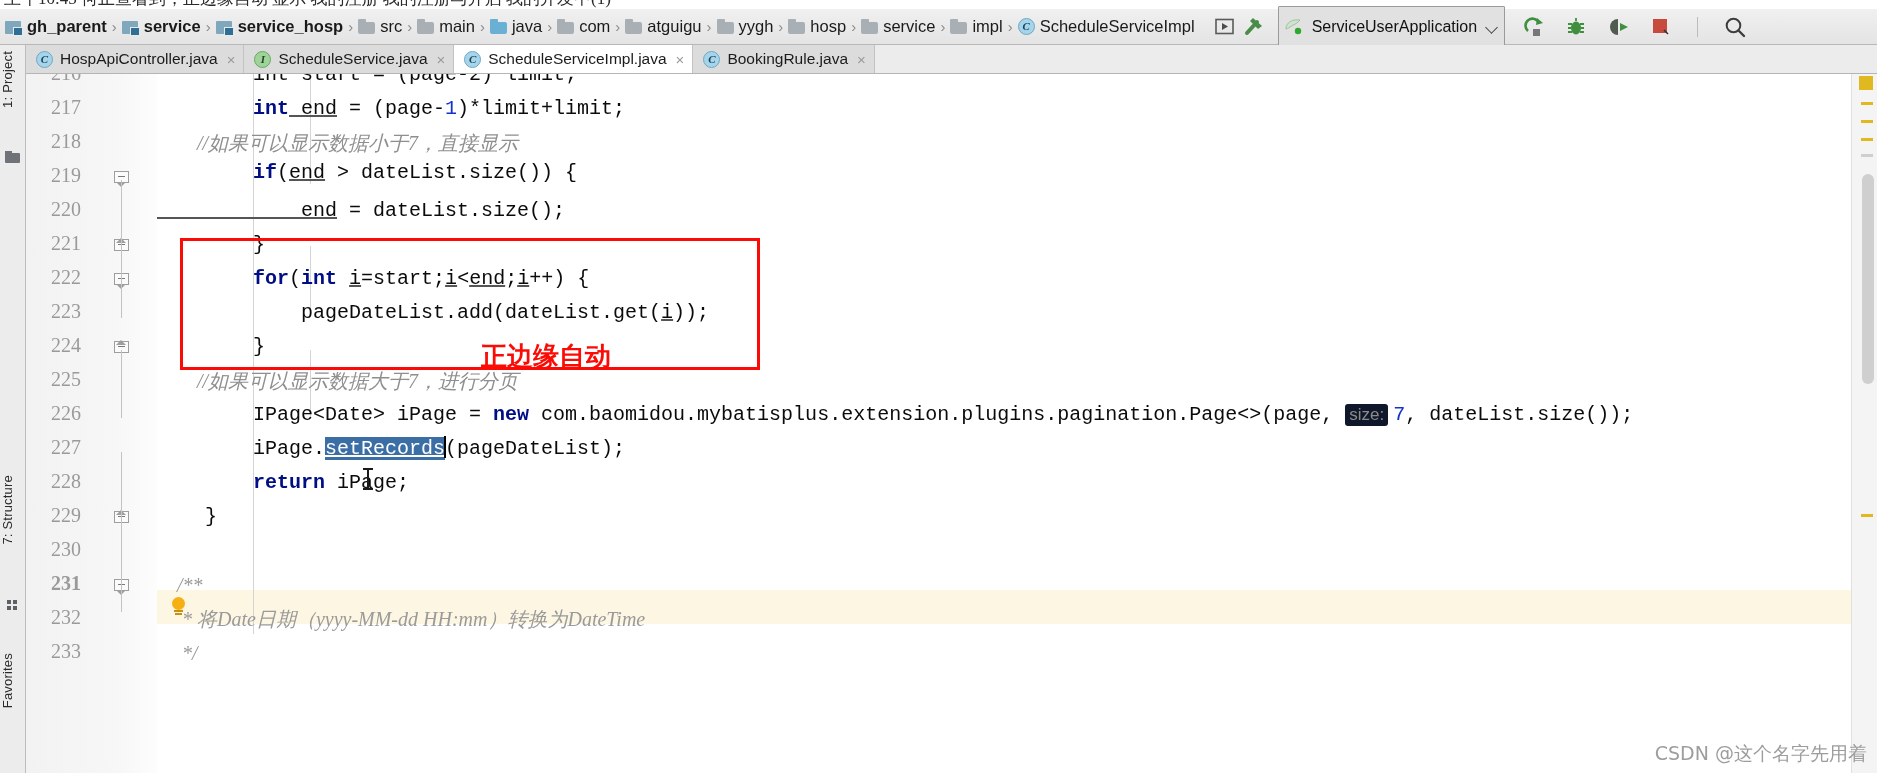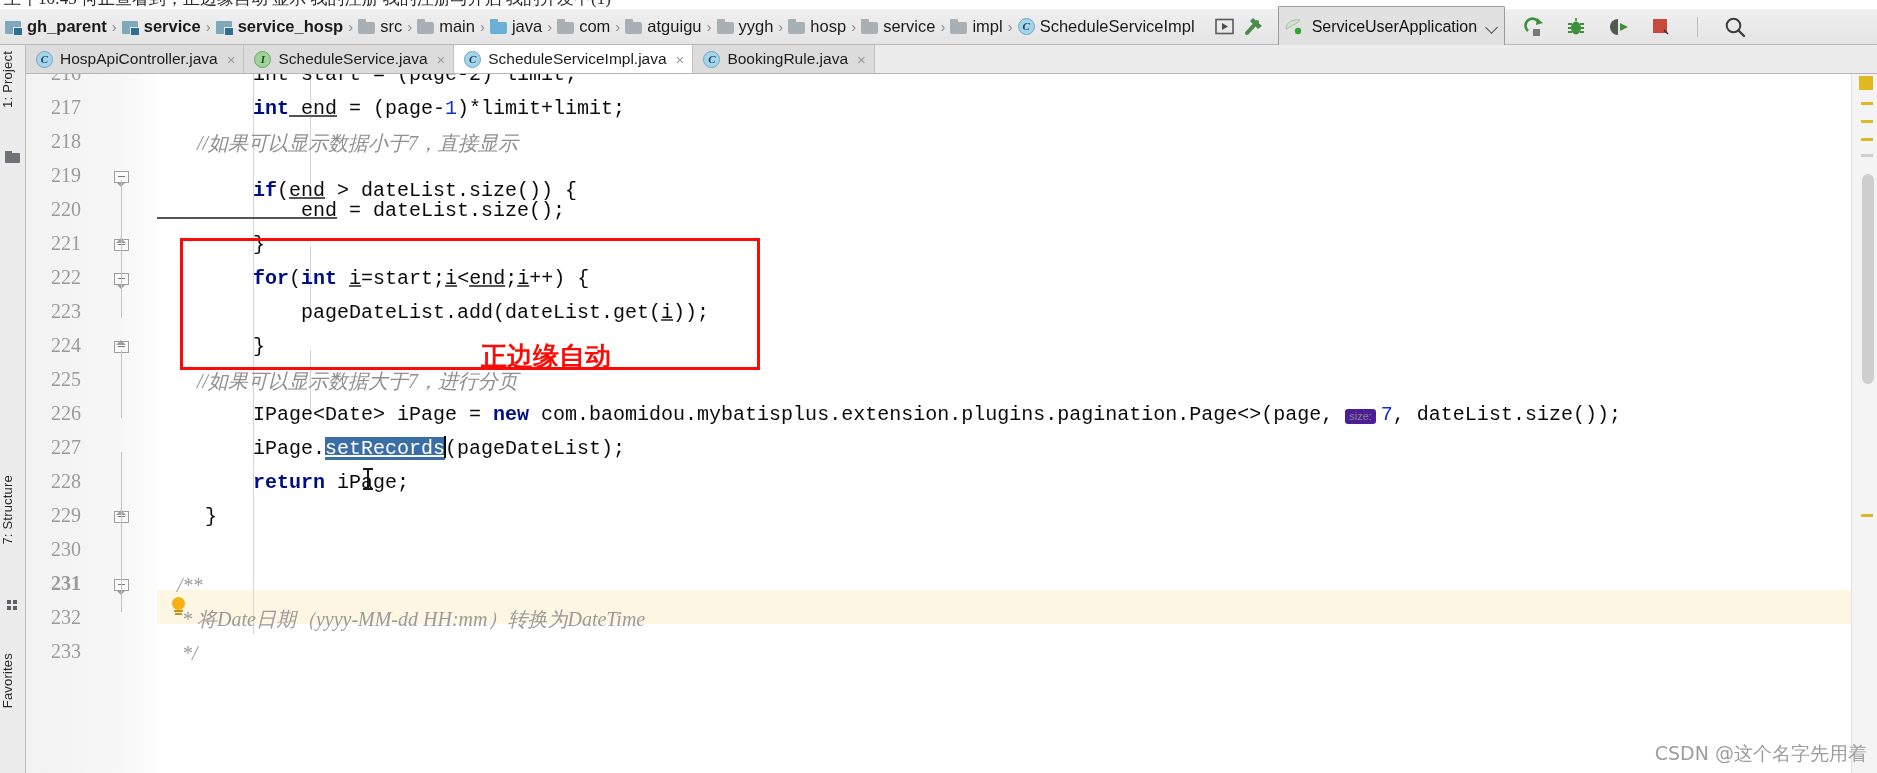--- a/index.html
+++ b/index.html
@@ -223,22 +223,22 @@
   .kw { color: #000e85; font-weight: bold; }
   .num { color: #1231cf; }
   .cmt { color: #8f8f8f; font-style: italic; font-family:"Liberation Serif",serif; }
   .cmt-doc { color: #9a9a9a; font-style: italic; font-family:"Liberation Serif",serif; }
   .var-u { text-decoration: underline; text-decoration-color:#555; }
   .sel { background:#3a6ea5; color:#ffffff;text-decoration:underline; }
   .caret-bar {
     display:inline-block; width:2px; height:22px; background:#000; vertical-align:-4px; margin:0 -1px;
   }
   .hint {
-    background:#4c1d95; color:#8b8b8b; border-radius:3px; padding:1px 4px 2px 4px;
-    font-family:"Liberation Sans",sans-serif; font-size:11px;
+    background:#0f172a; color:#8b8b8b; border-radius:3px; padding:1px 4px 2px 4px;
+    font-family:"Liberation Sans",sans-serif; font-size:17px;
   }
 
   
   .annot-box {
     position: absolute; border: 3px solid #fb0b05; background: transparent;
     pointer-events: none;
   }
   .annot-text {
     position: absolute; color: #fb0b05; font-size: 26px; font-weight: bold;
     font-family: "DejaVu Sans", sans-serif; white-space: nowrap;
@@ -515,21 +515,21 @@
       <div class="indent-guide" style="left:153px; top:0; height:110px;"></div>
       <div class="indent-guide" style="left:153px; top:172px; height:70px;"></div>
       <div class="indent-guide" style="left:153px; top:276px; height:68px;"></div>
 
       <div class="code-line" style="top:-16px;"><span>        int start = (page-2)*limit;</span></div>
 
       <div class="code-line" style="top:18px;"><span class="kw">        int</span><span class="var-u"> end</span><span> = (page-</span><span class="num">1</span><span>)*limit+limit;</span></div>
 
       <div class="code-line" style="top:52px;"><span class="cmt">        //如果可以显示数据小于7，直接显示</span></div>
 
-      <div class="code-line" style="top:100px;"><span class="kw">        if</span><span>(</span><span class="var-u">end</span><span> &gt; dateList.size()) {</span></div>
+      <div class="code-line" style="top:82px;"><span class="kw">        if</span><span>(</span><span class="var-u">end</span><span> &gt; dateList.size()) {</span></div>
 
       <div class="code-line" style="top:120px;"><span class="var-u">            end</span><span> = dateList.size();</span></div>
 
       <div class="code-line" style="top:154px;"><span>        }</span></div>
 
       <div class="code-line" style="top:188px;"><span class="kw">        for</span><span>(</span><span class="kw">int</span><span> </span><span class="var-u">i</span><span>=start;</span><span class="var-u">i</span><span>&lt;</span><span class="var-u">end</span><span>;</span><span class="var-u">i</span><span>++) {</span></div>
 
       <div class="code-line" style="top:222px;"><span>            pageDateList.add(dateList.get(</span><span class="var-u">i</span><span>));</span></div>
 
       <div class="code-line" style="top:256px;"><span>        }</span></div>

